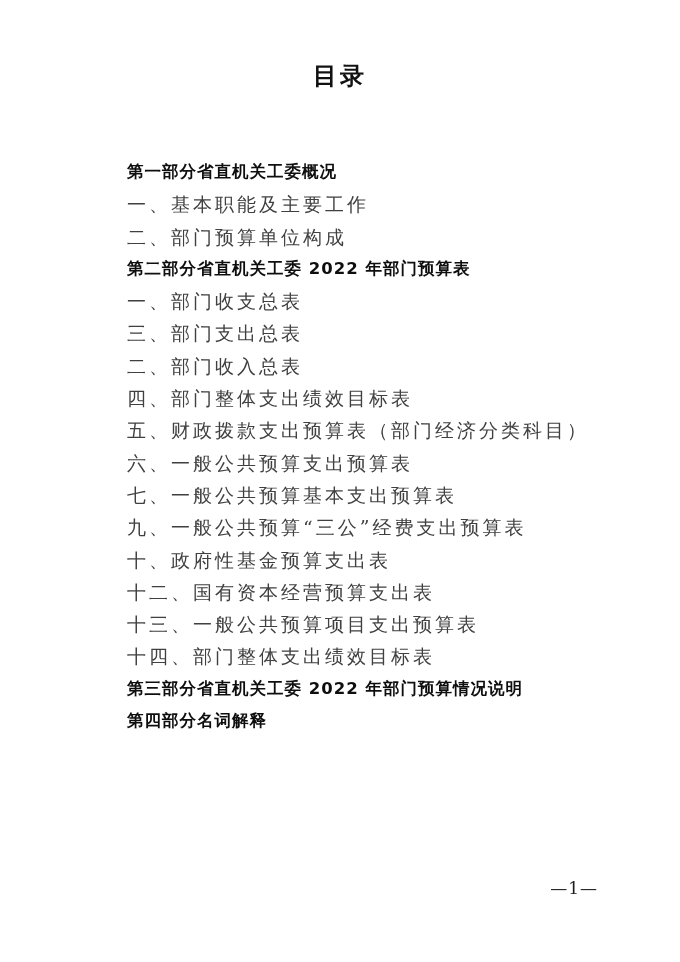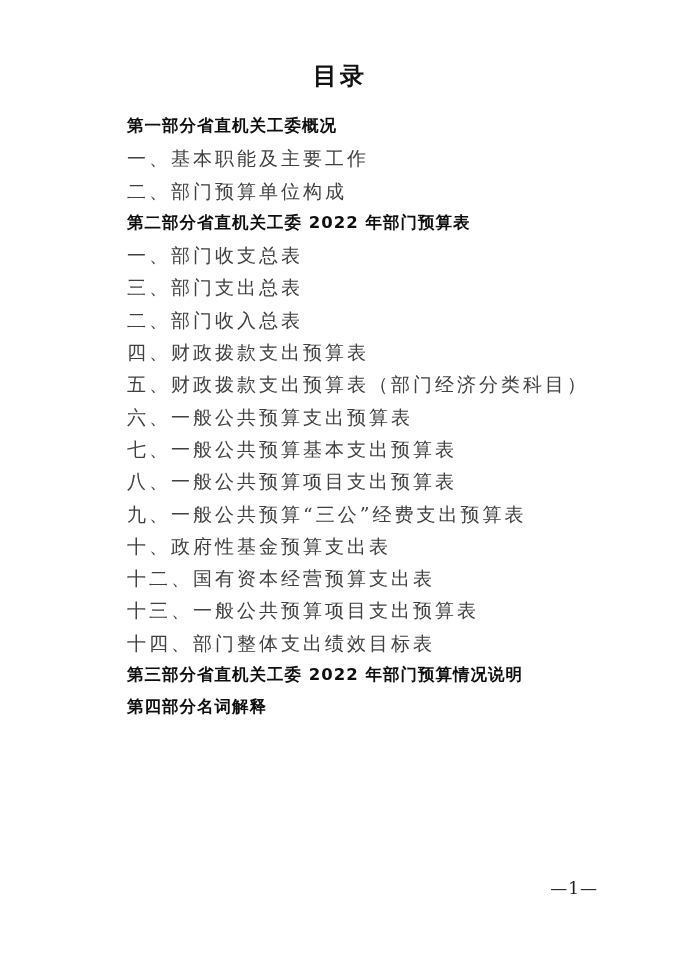--- a/index.html
+++ b/index.html
@@ -19,21 +19,21 @@
   .doc-title {
     padding-top: 60px;
     text-align: center;
     font-size: 24px;
     font-weight: bold;
     letter-spacing: 3px;
     color: #111111;
     font-family: "DejaVu Serif", serif;
   }
   .toc {
-    margin-top: 18px;
+    margin-top: 64px;
     padding-left: 127px;
     padding-right: 56px;
   }
   .toc-line {
     height: 32.3px;
     line-height: 32.3px;
     white-space: nowrap;
     font-size: 19px;
     letter-spacing: 3px;
     color: #404040;
@@ -64,25 +64,24 @@
   <div class="doc-title">目录</div>
 
   <div class="toc">
     <div class="toc-line heading">第一部分省直机关工委概况</div>
     <div class="toc-line">一、基本职能及主要工作</div>
     <div class="toc-line">二、部门预算单位构成</div>
     <div class="toc-line heading">第二部分省直机关工委 2022 年部门预算表</div>
     <div class="toc-line">一、部门收支总表</div>
     <div class="toc-line">三、部门支出总表</div>
     <div class="toc-line">二、部门收入总表</div>
-    <div class="toc-line">四、财政拨款支出预算表</div>
+    <div class="toc-line">四、部门整体支出绩效目标表</div>
     <div class="toc-line">五、财政拨款支出预算表（部门经济分类科目）</div>
     <div class="toc-line">六、一般公共预算支出预算表</div>
     <div class="toc-line">七、一般公共预算基本支出预算表</div>
-    <div class="toc-line">八、一般公共预算项目支出预算表</div>
     <div class="toc-line">九、一般公共预算“三公”经费支出预算表</div>
     <div class="toc-line">十、政府性基金预算支出表</div>
     <div class="toc-line">十二、国有资本经营预算支出表</div>
     <div class="toc-line">十三、一般公共预算项目支出预算表</div>
     <div class="toc-line">十四、部门整体支出绩效目标表</div>
     <div class="toc-line heading">第三部分省直机关工委 2022 年部门预算情况说明</div>
     <div class="toc-line heading">第四部分名词解释</div>
   </div>
 
   <div class="page-number">—1—</div>

